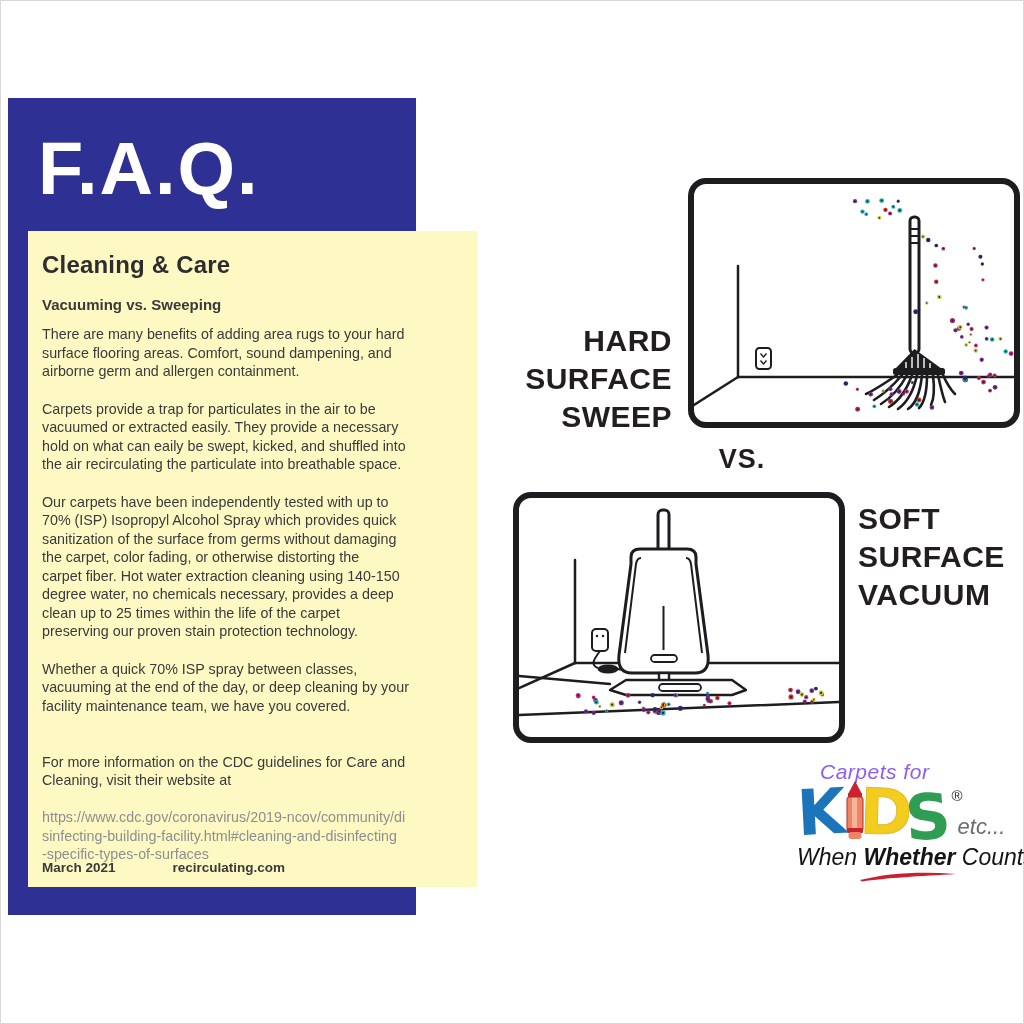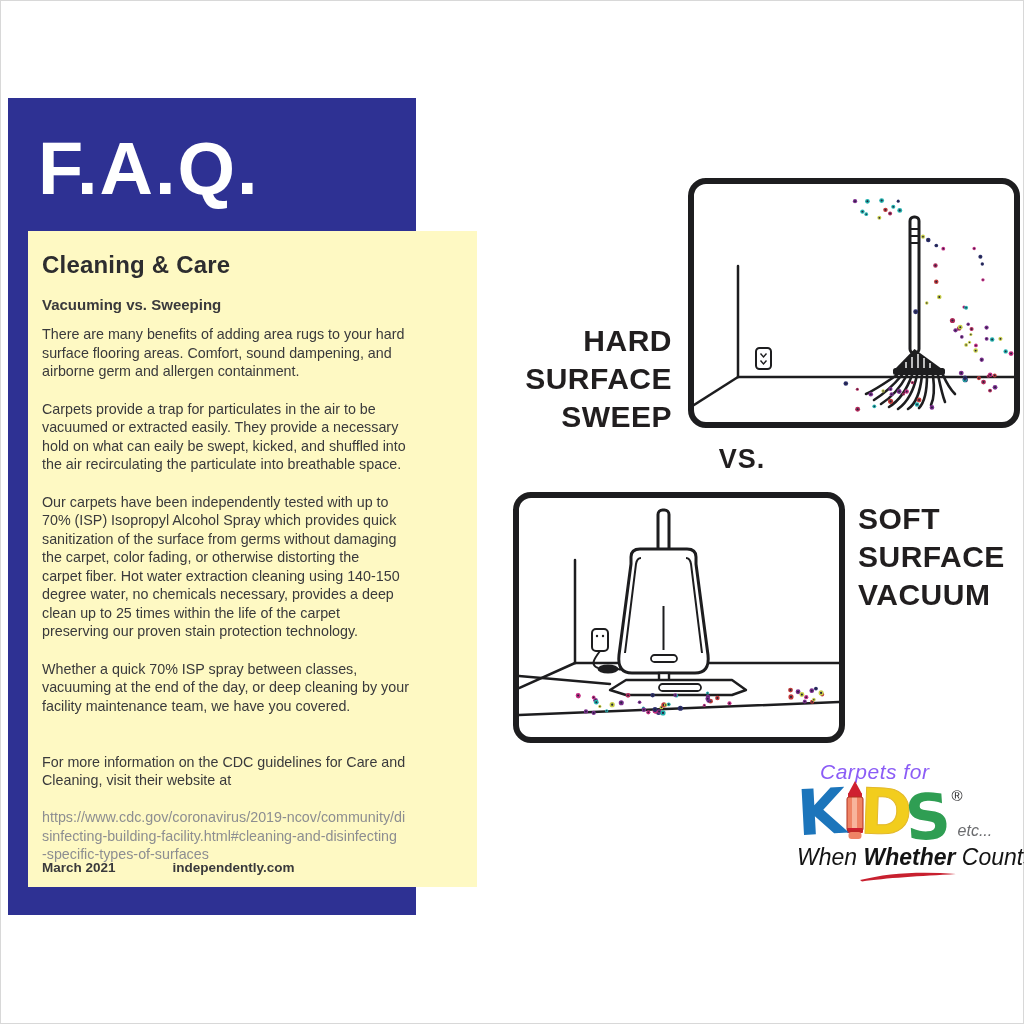--- a/index.html
+++ b/index.html
@@ -39,21 +39,21 @@
   .logo{position:absolute;left:797px;top:760px;width:228px;}
   .logo-top{margin-left:23px;font-size:21px;font-style:italic;color:#8b5cf6;letter-spacing:.5px;}
   .kids-row{display:flex;align-items:flex-end;margin-top:-6px;position:relative;height:64px;}
   .kids-letter{font-family:"DejaVu Sans","Liberation Sans",sans-serif;font-weight:700;font-size:63px;
                line-height:58px;display:inline-block;}
   .letter-k{color:#1c75bb;transform:rotate(-3deg);}
   .letter-d{color:#f2cd1d;margin-left:-5px;transform:rotate(2deg);-webkit-text-stroke:1px #e3b92c;}
   .letter-s{color:#2f9e53;margin-left:-7px;transform:rotate(-4deg) translateY(5px);}
   .crayon{margin:0 -2px 2px -3px;}
   .reg-mark{font-size:15px;color:#2a2a2c;position:relative;top:-38px;left:1px;}
-  .etc-text{font-size:16px;font-style:italic;color:#6b6c6f;margin:17px 0 2px -4px;text-align:right;}
+  .etc-text{font-size:22px;font-style:italic;color:#6b6c6f;margin:17px 0 2px -4px;text-align:right;}
   .tagline{margin-top:2px;font-size:23px;font-style:italic;color:#141414;position:relative;white-space:nowrap;}
   .tagline .emph{font-weight:700;}
   .swoosh{position:absolute;left:62px;top:26px;}
 </style>
 </head>
 <body>
 
 <div class="faq-panel">
   <div class="faq-title">F.A.Q.</div>
   <div class="faq-content">
@@ -79,21 +79,21 @@
 facility maintenance team, we have you covered.</p>
     <p class="para">
       <span class="cdc-intro">For more information on the CDC guidelines for Care and
 Cleaning, visit their website at</span>
       <span class="cdc-url">https://www.cdc.gov/coronavirus/2019-ncov/community/di
 sinfecting-building-facility.html#cleaning-and-disinfecting
 -specific-types-of-surfaces</span>
     </p>
     <div class="faq-footer">
       <span class="footer-date">March 2021</span>
-      <span class="footer-site">independently.com</span>
+      <span class="footer-site">recirculating.com</span>
     </div>
   </div>
 </div>
 
 <div class="compare-label label-hard">HARD
 SURFACE
 SWEEP</div>
 
 <div class="illus-panel panel-hard">
   <svg viewBox="0 0 320 238">

